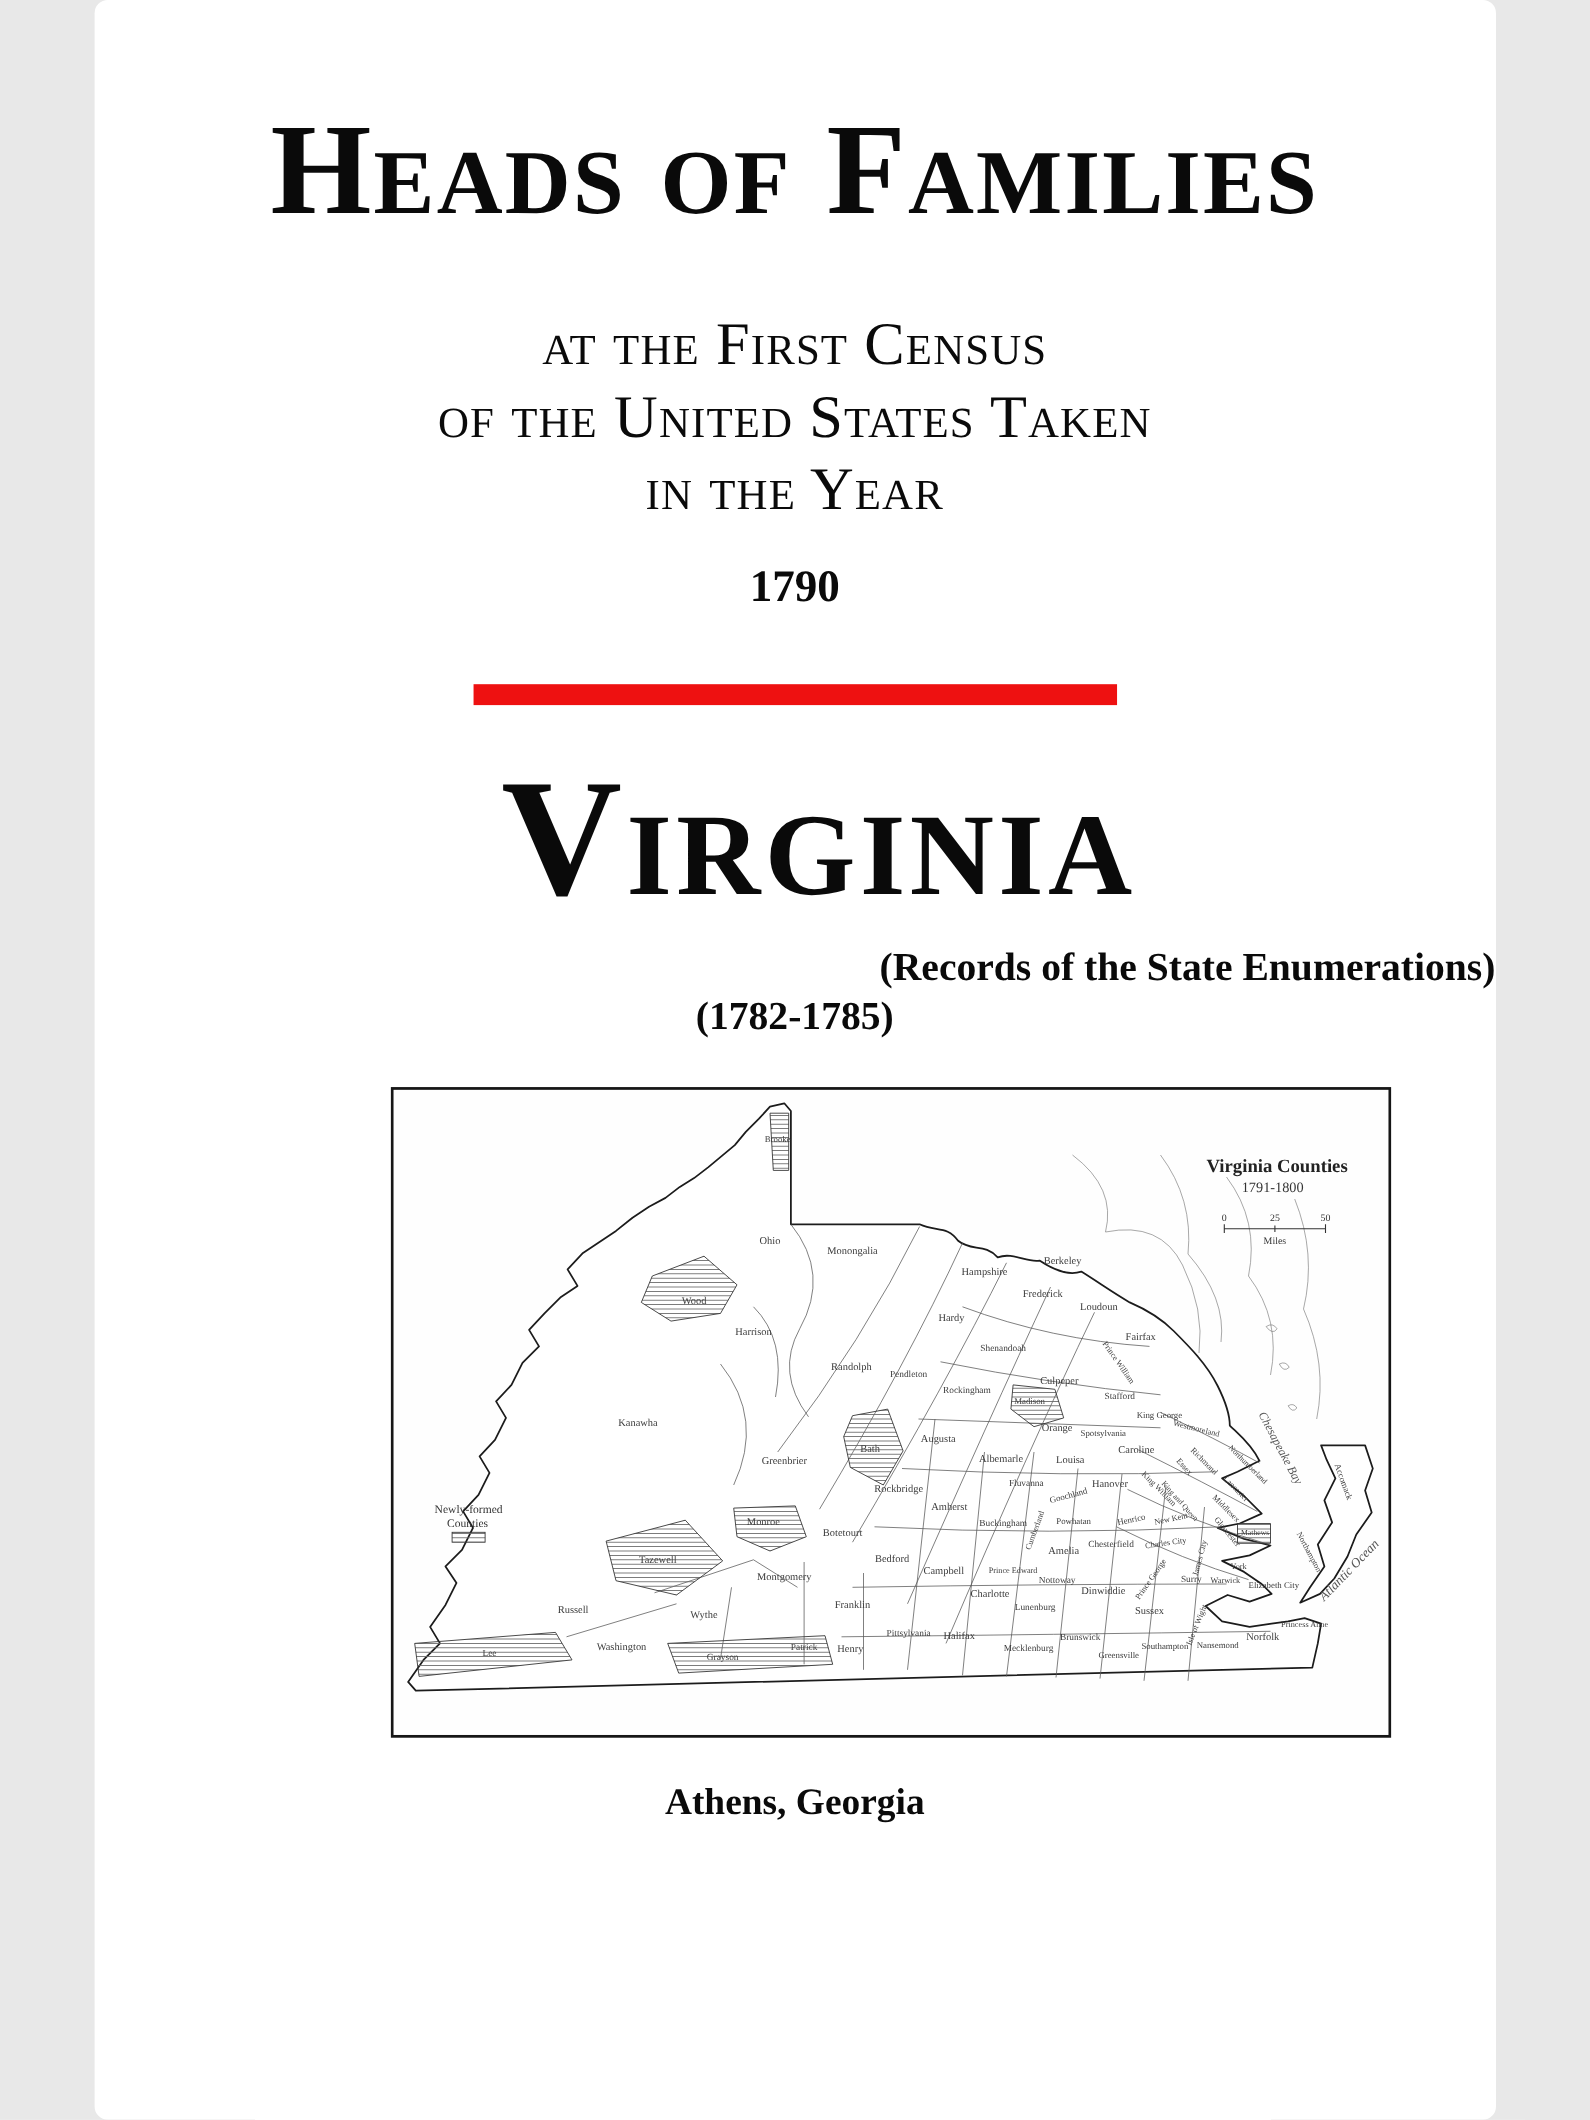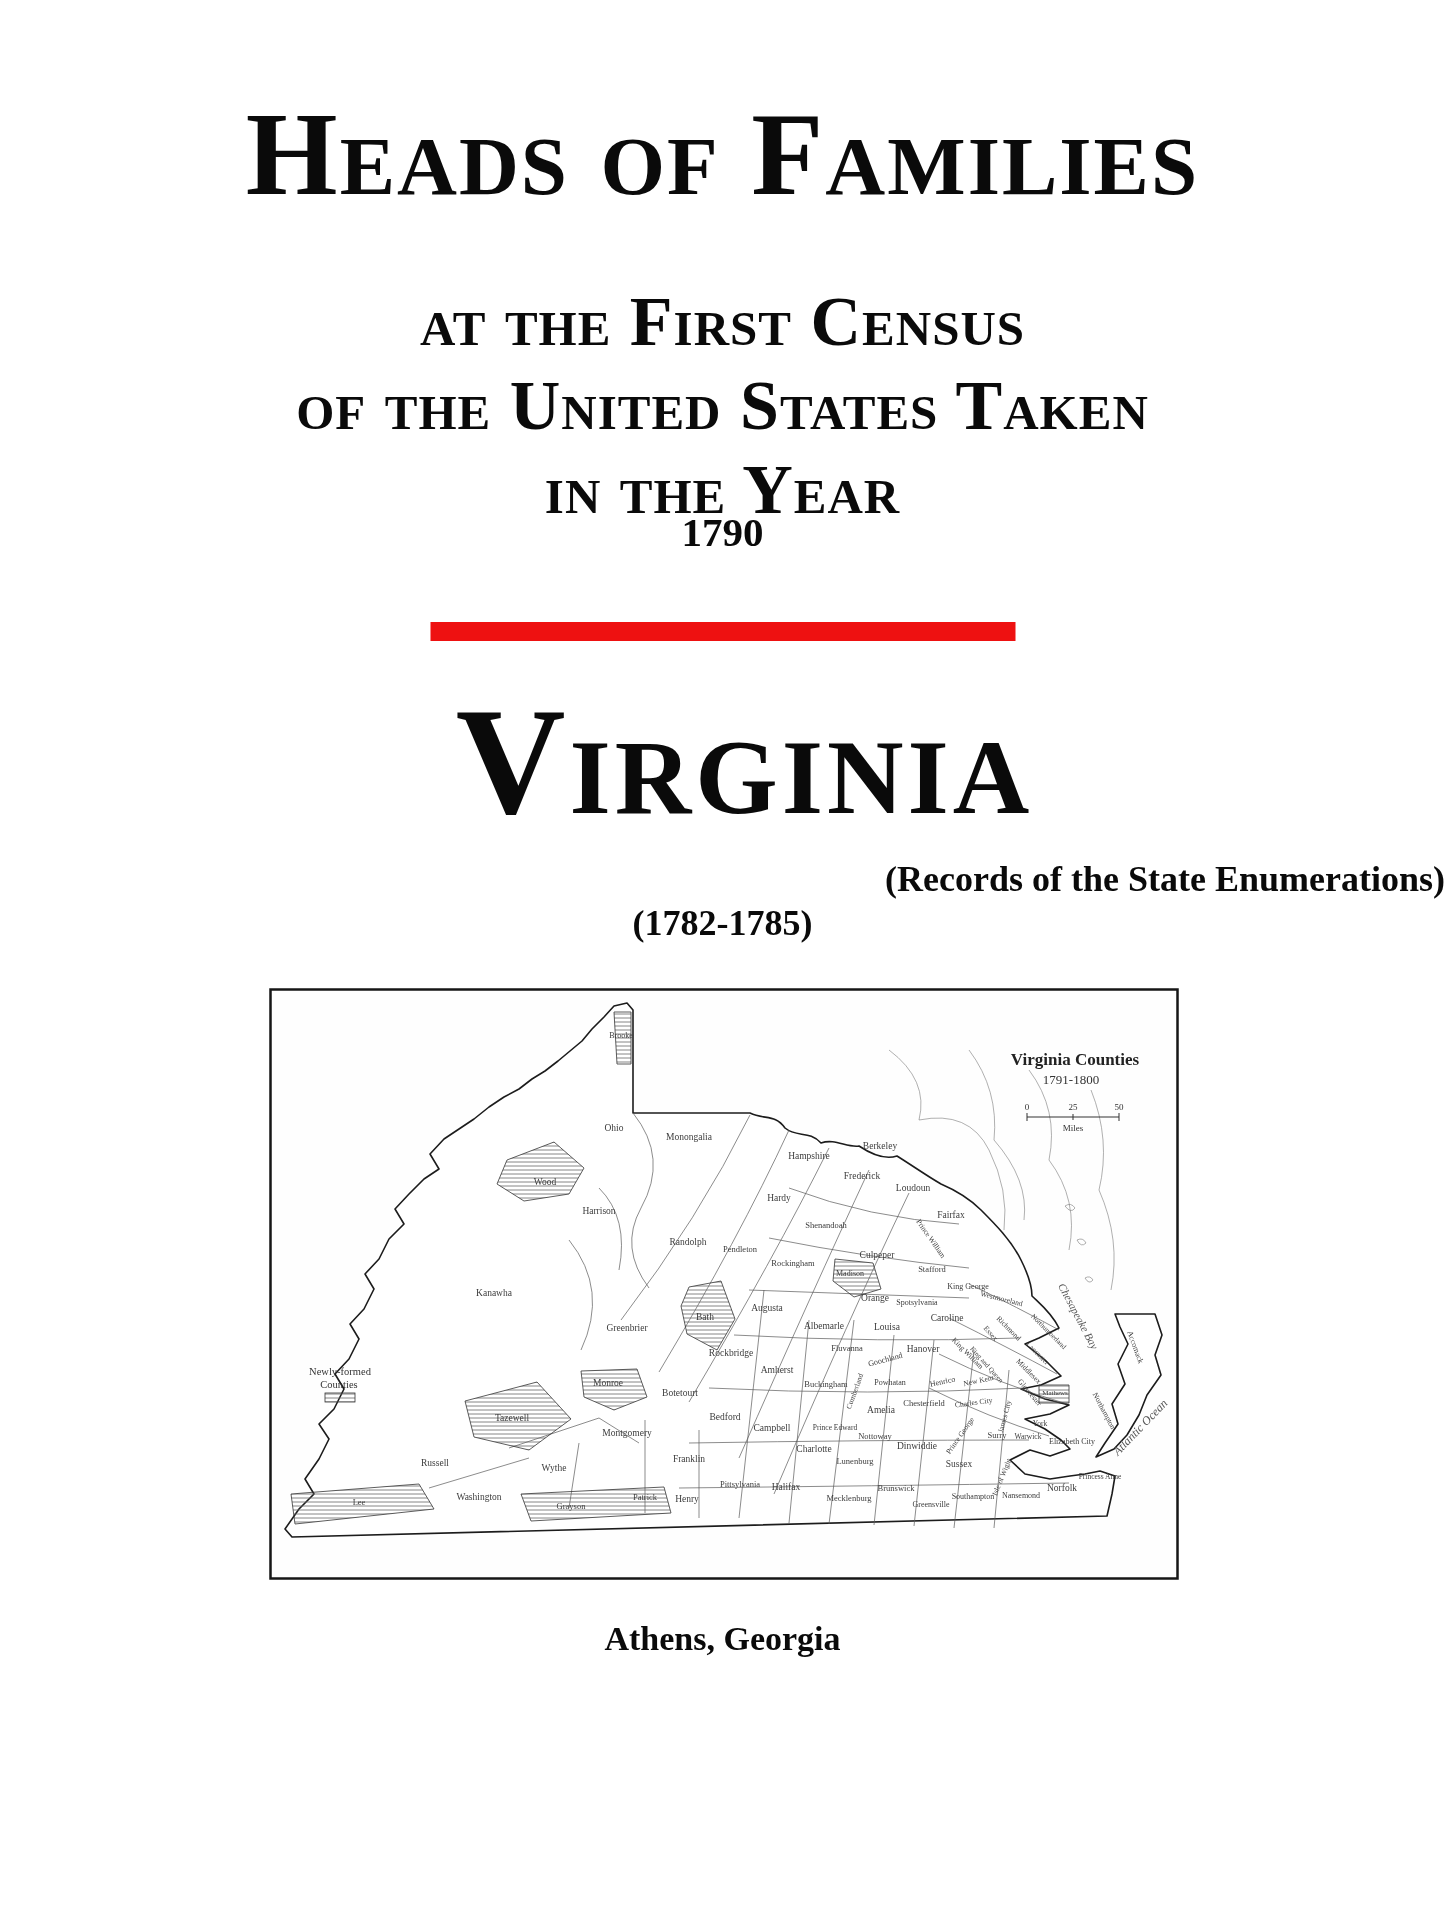--- a/index.html
+++ b/index.html
@@ -1,24 +1,24 @@
 <!DOCTYPE html>
 <html><head>
 <meta charset="utf-8">
 <style>
   html,body{margin:0;padding:0;background:#e8e8e8;}
   .page{
-    position:relative;width:1445px;height:1927px;margin:0 auto;
+    position:relative;width:1274px;height:1927px;margin:0 auto;
     background:#ffffff;overflow:hidden;
-    font-family:"Liberation Serif","DejaVu Serif",serif;color:#0a0a0a;
+    font-family:"Liberation Serif","DejaVu Serif",serif;color:#0a0a0a;border-radius:12px;
   }
   .centered{position:absolute;left:0;right:0;text-align:center;}
   .main-title{top:96px;font-size:118px;line-height:1;font-weight:bold;
     font-variant:small-caps;letter-spacing:2px;}
-  .subtitle{top:280px;font-size:70px;line-height:1.2;font-weight:bold;
+  .subtitle{top:280px;font-size:55px;line-height:1.2;font-weight:normal;
     font-variant:small-caps;letter-spacing:1px;}
   .year-line{top:508px;font-size:41px;font-weight:bold;}
   .red-rule{position:absolute;top:622px;left:50%;transform:translateX(-50%);
     width:585px;height:19px;background:#ee1111;}
   .state-title{top:686px;font-size:152px;line-height:1;font-weight:bold;
     font-variant:small-caps;letter-spacing:4px;padding-left:44px;}
   .records-note{top:858px;font-size:36px;font-weight:bold;text-align:right;}
   .records-dates{top:902px;font-size:36px;font-weight:bold;}
   .map-wrap{position:absolute;top:988px;left:269px;width:910px;height:592px;}
   .map-wrap svg{display:block;width:100%;height:100%;}

